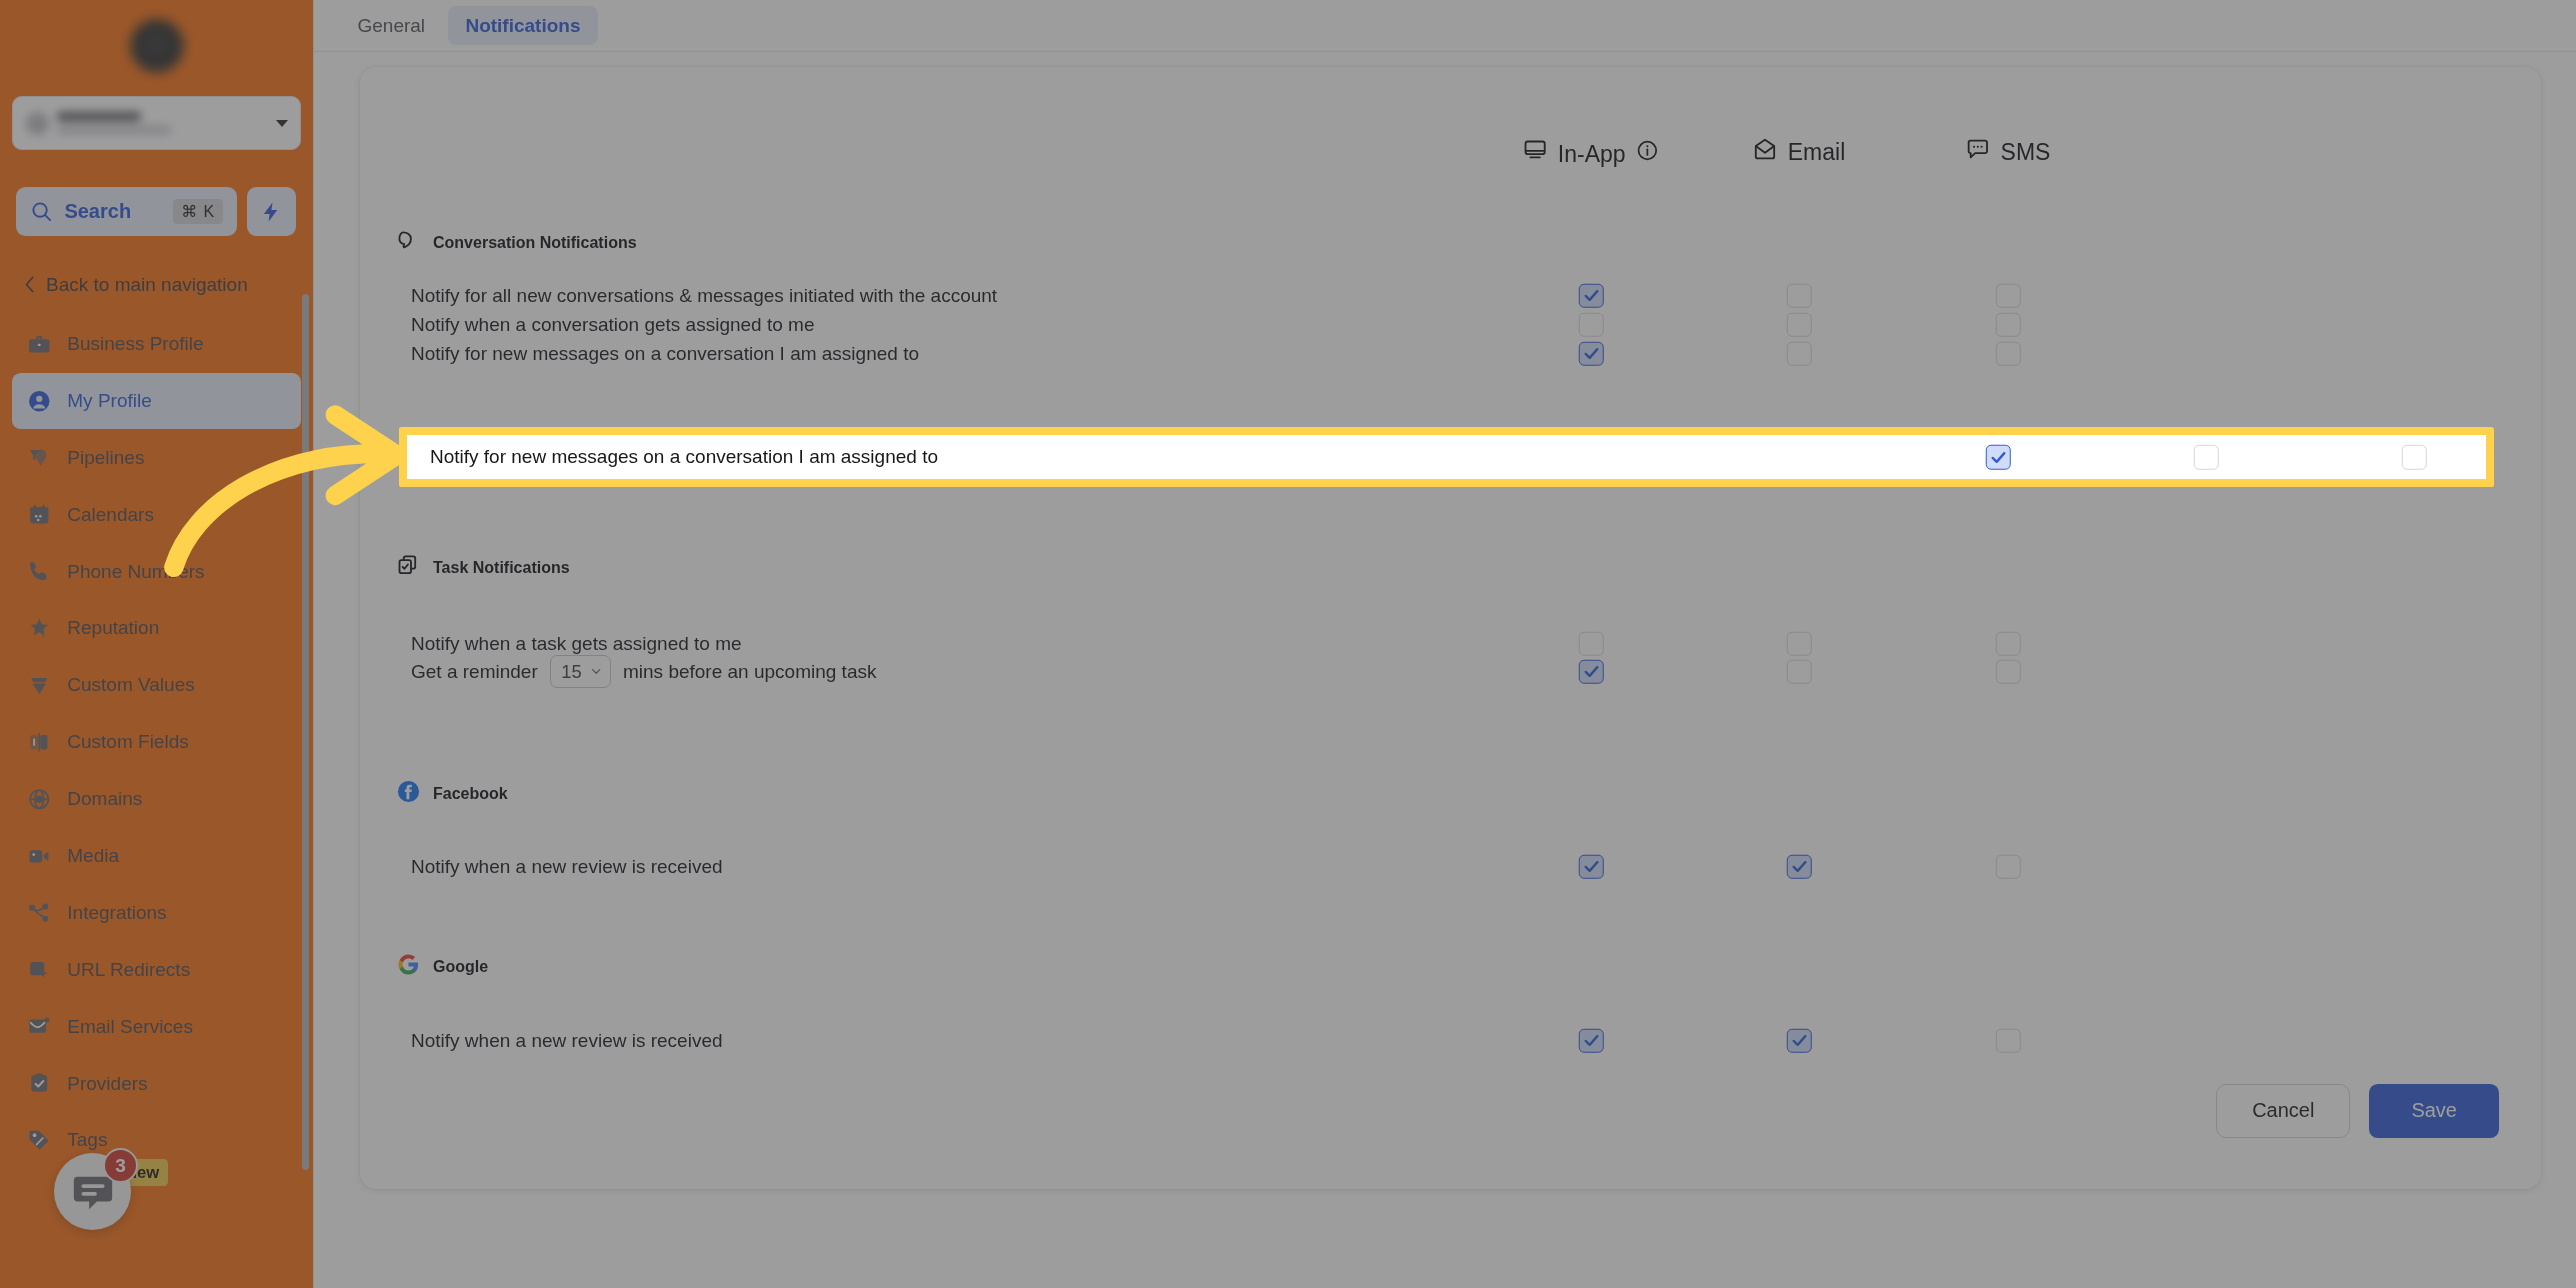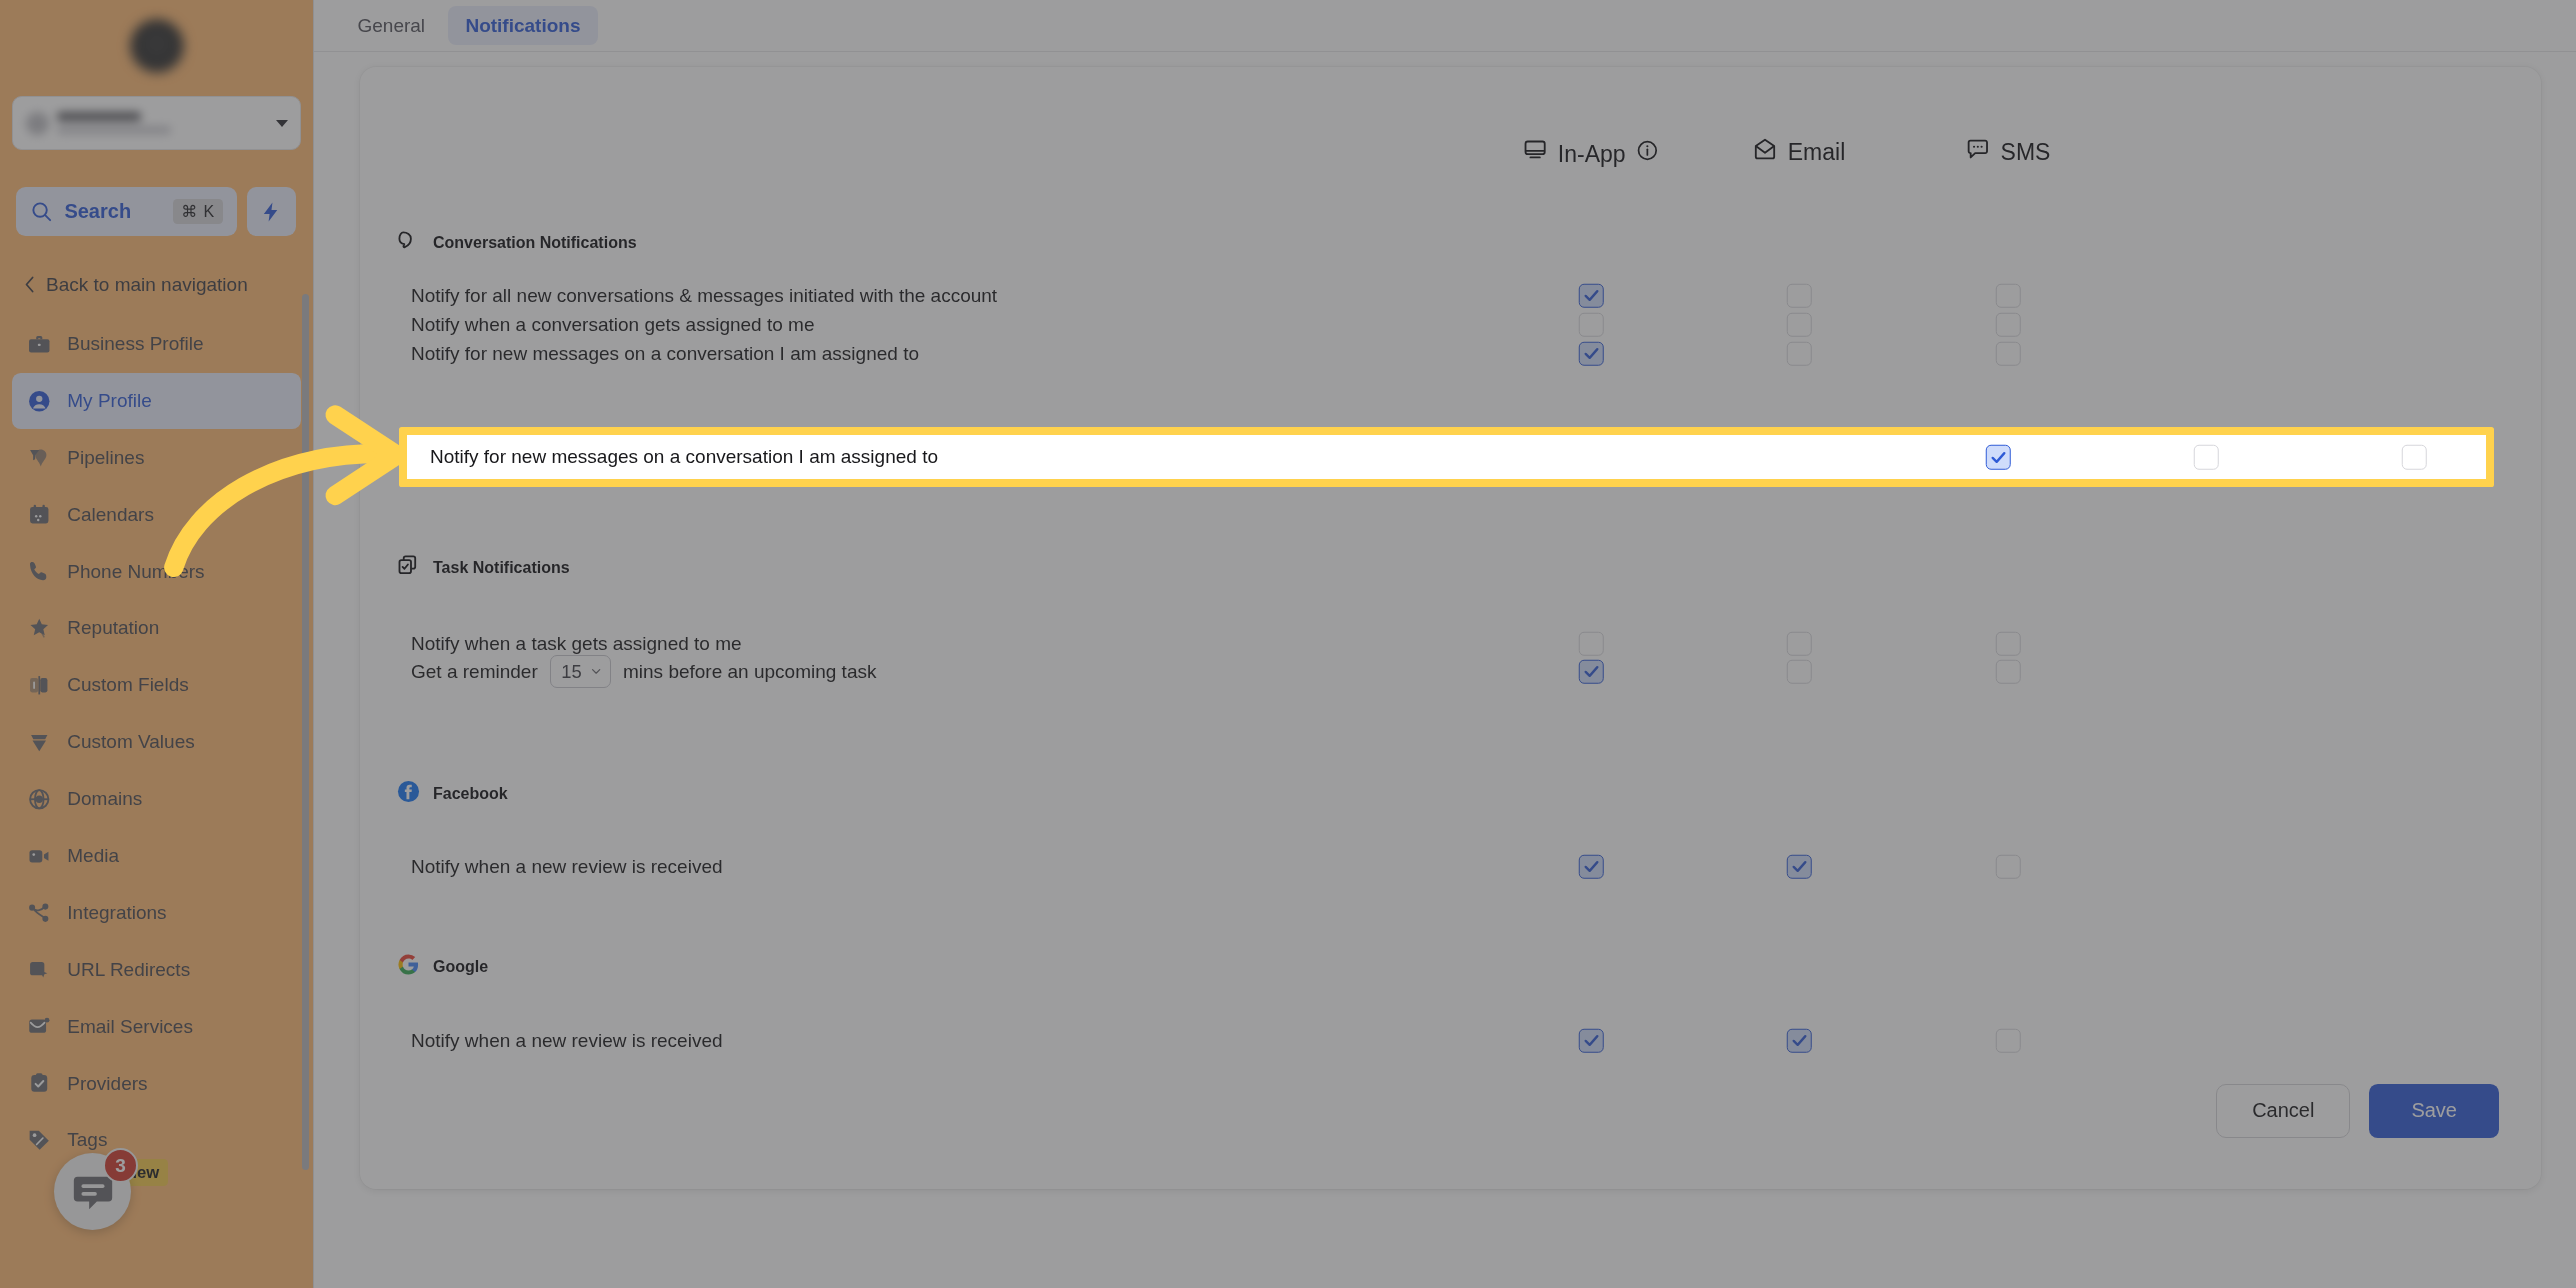--- a/index.html
+++ b/index.html
@@ -7,21 +7,21 @@
     width: 2576px; height: 1288px;
     font-family: "Liberation Sans", sans-serif;
     background: #ffffff;
     overflow: hidden;
   }
   #root { position: relative; width: 2576px; height: 1288px; background: #ffffff; }
 
   
   #sidebar {
     position: absolute; left: 0; top: 0; width: 314px; height: 1288px;
-    background: #fdba74; border-right: 0.9px solid #e4e4e7;
+    background: #f97316; border-right: 0.9px solid #e4e4e7;
   }
   #avatar-wrap { position: absolute; left: 130px; top: 19px; width: 54px; height: 54px; }
   #avatar {
     width: 54px; height: 54px; border-radius: 50%;
     background: radial-gradient(circle at 50% 45%, #3a3a3a 0%, #2b2b2b 55%, #5c5c5c 100%);
     filter: blur(6.1px);
   }
   #account-switcher {
     position: absolute; left: 12.3px; top: 96px; width: 289px; height: 54px;
     border: 0.9px solid #e6e6e9; border-radius: 9.6px; background: #fff;
@@ -250,37 +250,37 @@
           <span class="nav-ico">
             <svg width="24.5" height="24.5" viewBox="0 0 24 24" fill="#6b6b70">
               <path d="M12 2.6l2.5 5.6 6.1.6-4.6 4.1 1.4 6-5.4-3.1-5.4 3.1 1.4-6L3.4 8.8l6.1-.6z"></path>
               <path d="M14.6 16.8l2.3 4.1" stroke="#6b6b70" stroke-width="1.4" opacity=".6"></path>
             </svg>
           </span>
                  <span class="lbl">Reputation</span>
         </div>
         <div class="nav-item">
           <span class="nav-ico">
+            <svg width="24.5" height="24.5" viewBox="0 0 24 24" fill="#6b6b70">
+              <path d="M4 5h16l-2.2 4H6.2z"></path>
+              <path d="M5.4 10.4h13.2L12 20.8z"></path>
+            </svg>
+          </span>
+                 <span class="lbl">Custom Values</span>
+        </div>
+        <div class="nav-item">
+          <span class="nav-ico">
             <svg width="24.5" height="24.5" viewBox="0 0 24 24" fill="none">
               <rect x="3" y="5" width="8" height="14" rx="2" fill="#6b6b70" opacity=".55"></rect>
               <rect x="6.1" y="8.4" width="1.7" height="7.2" rx=".85" fill="#fbfbfb"></rect>
               <rect x="13" y="5" width="7" height="14" rx="2" fill="#6b6b70"></rect>
               <line x1="12" y1="3" x2="12" y2="21" stroke="#6b6b70" stroke-width="1.7"></line>
             </svg>
           </span>
                  <span class="lbl">Custom Fields</span>
-        </div>
-        <div class="nav-item">
-          <span class="nav-ico">
-            <svg width="24.5" height="24.5" viewBox="0 0 24 24" fill="#6b6b70">
-              <path d="M4 5h16l-2.2 4H6.2z"></path>
-              <path d="M5.4 10.4h13.2L12 20.8z"></path>
-            </svg>
-          </span>
-                 <span class="lbl">Custom Values</span>
         </div>
         <div class="nav-item">
           <span class="nav-ico">
             <svg width="24.5" height="24.5" viewBox="0 0 24 24" fill="none" stroke="#6b6b70" stroke-width="1.8">
               <circle cx="12" cy="12" r="9"></circle>
               <ellipse cx="12" cy="12" rx="4.2" ry="9"></ellipse>
               <line x1="3" y1="12" x2="21" y2="12"></line>
               <circle cx="12" cy="12" r="3.6" fill="#6b6b70" stroke="none"></circle>
             </svg>
           </span>

